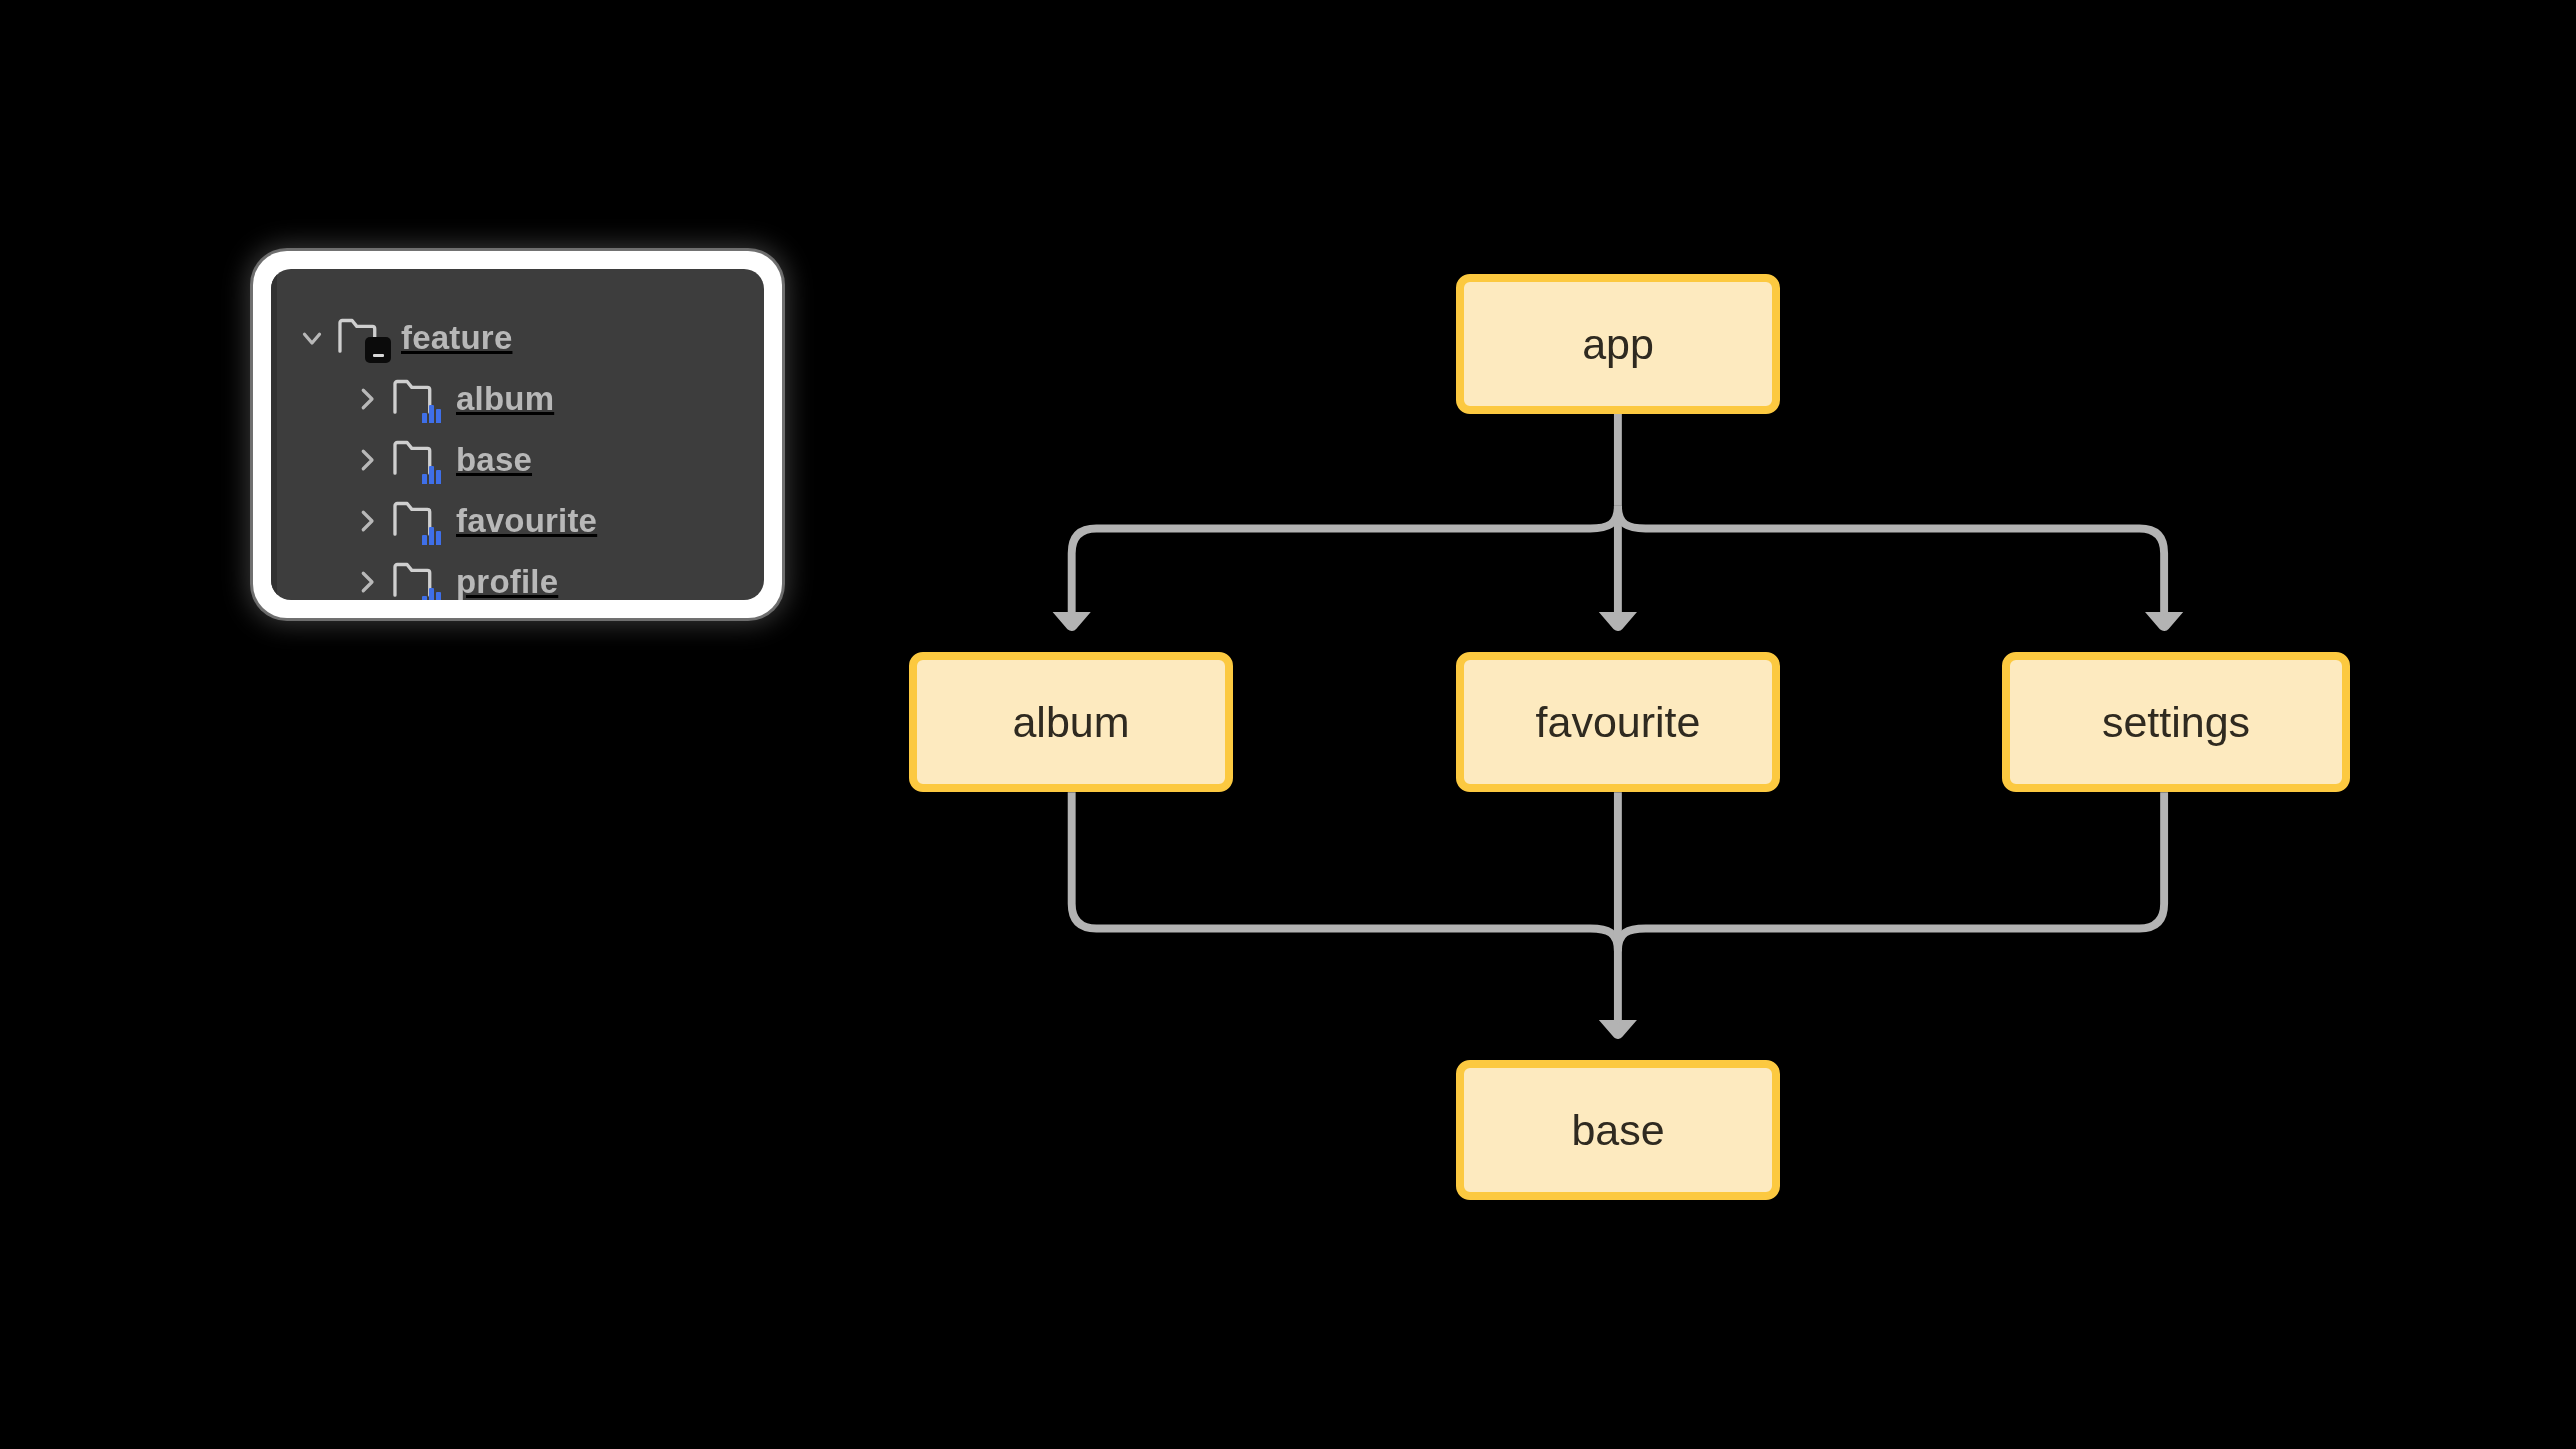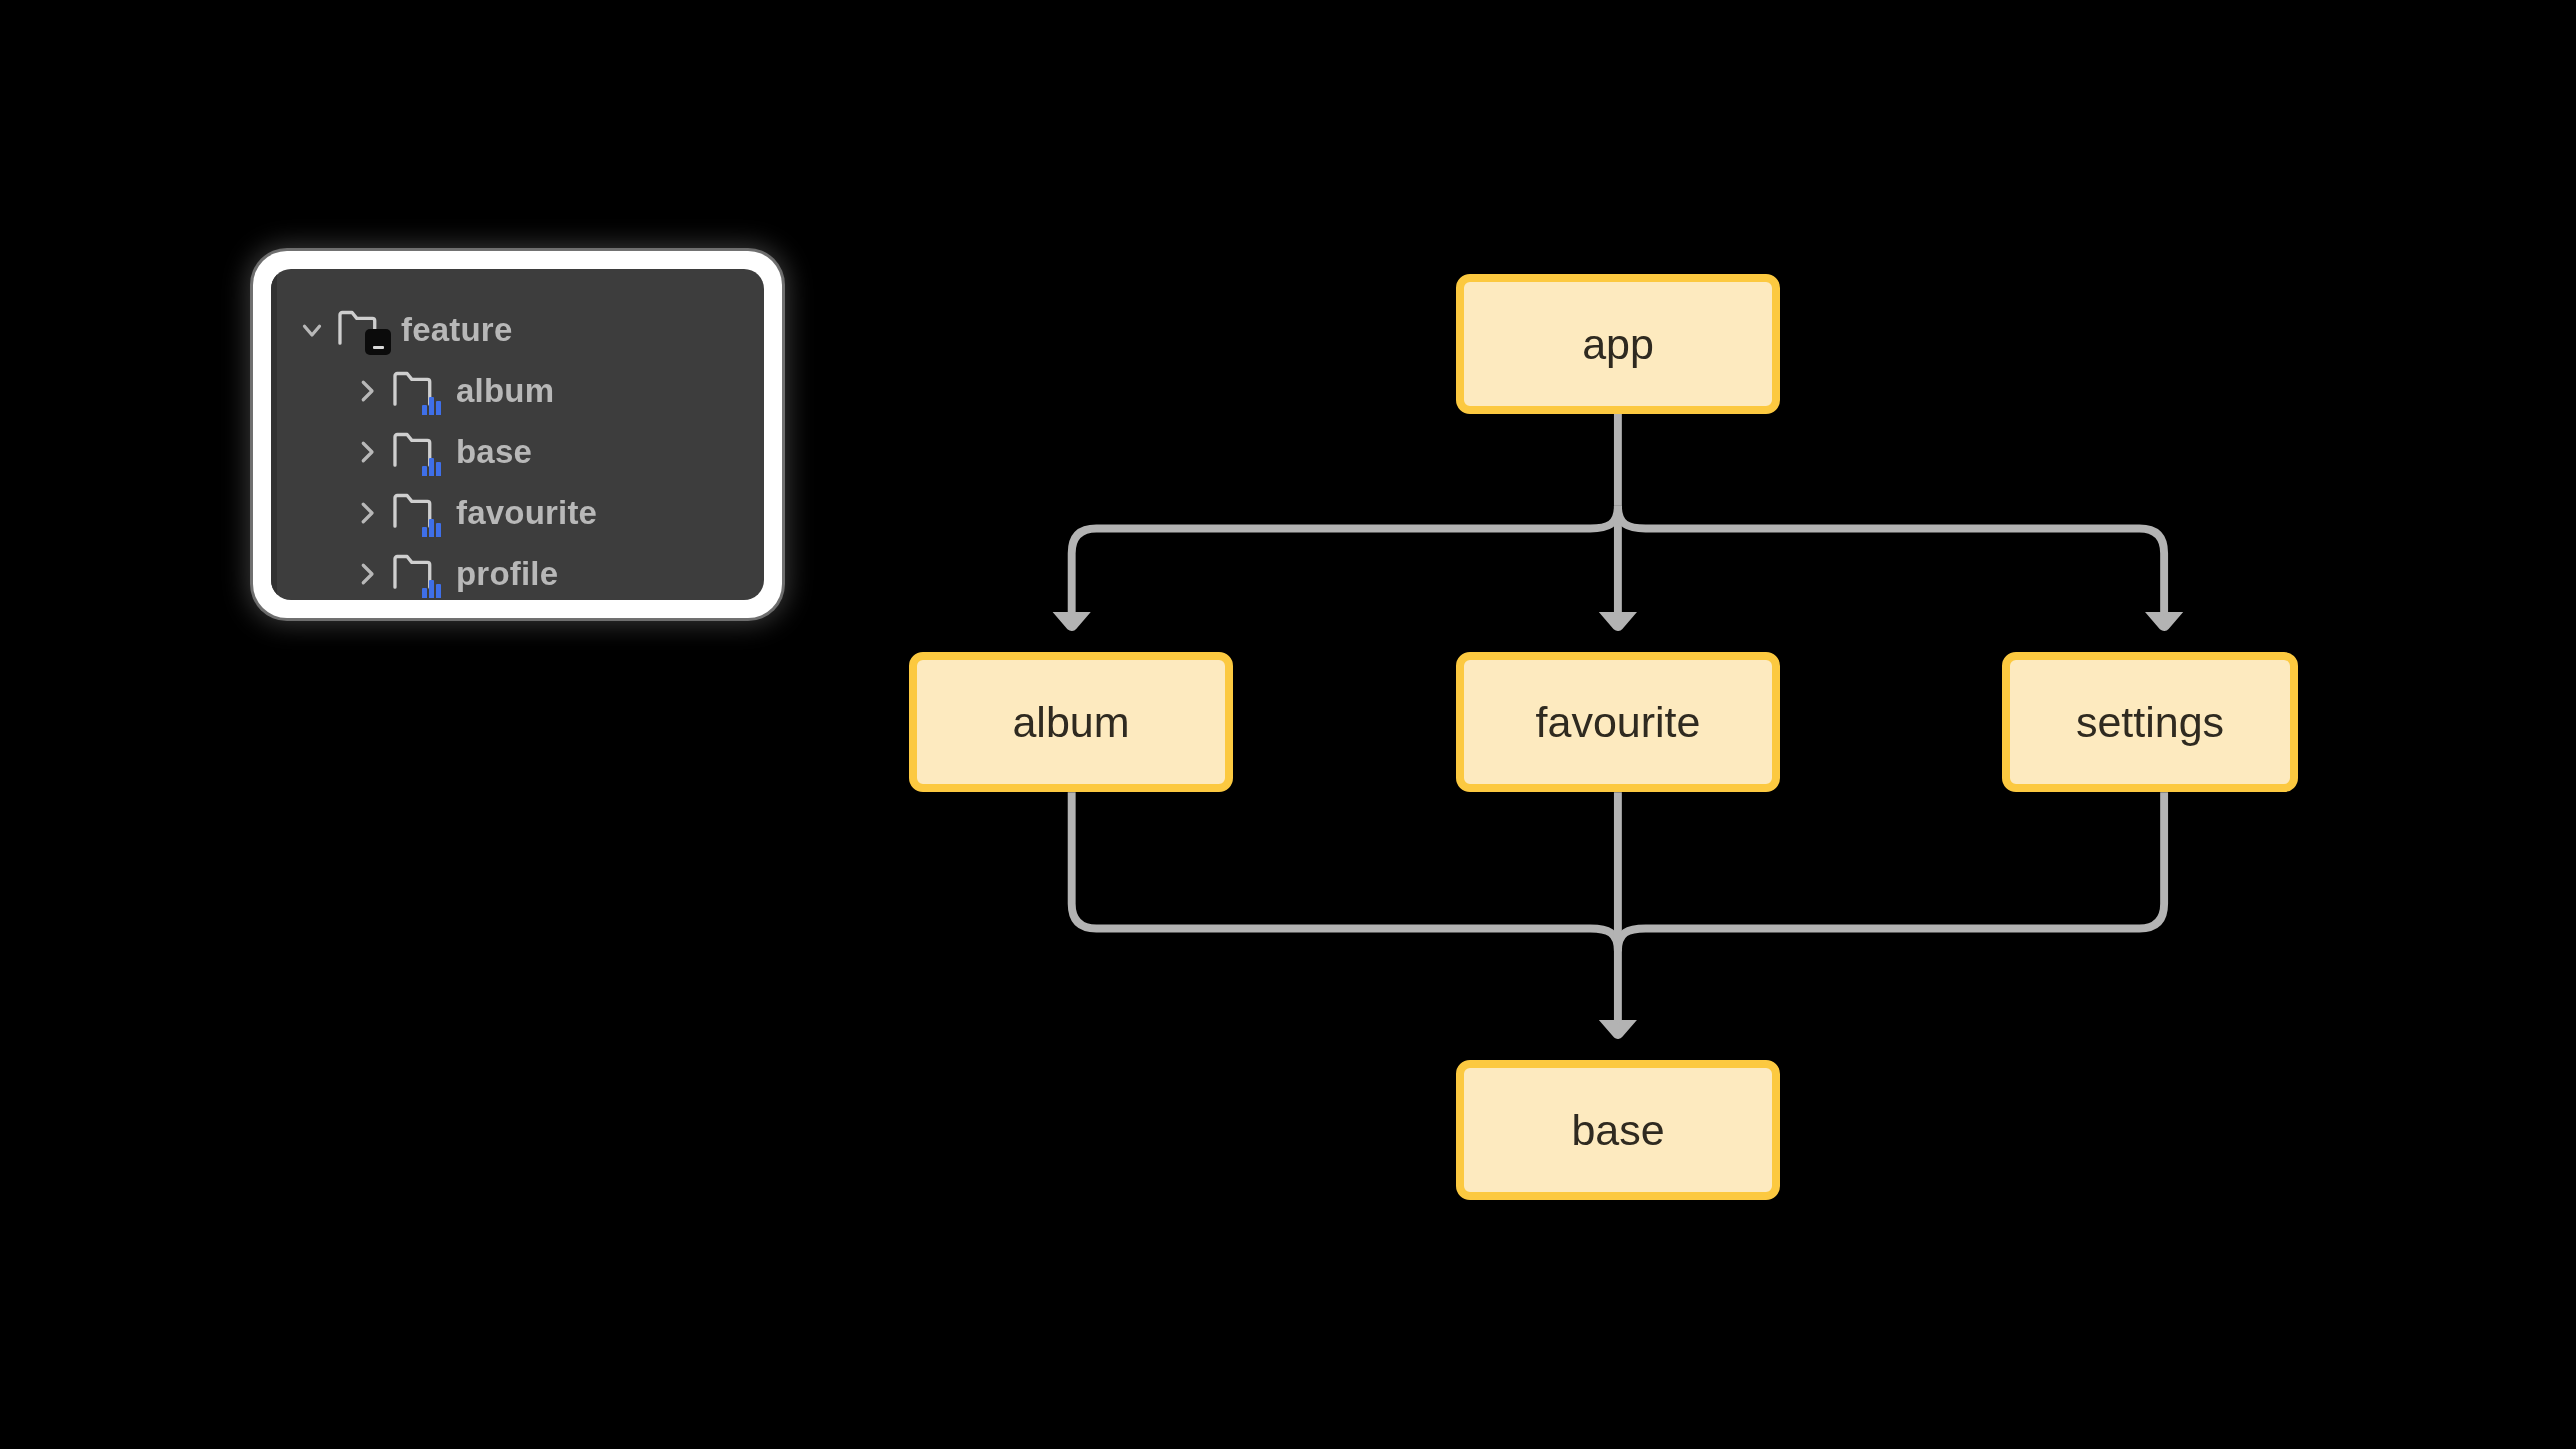--- a/index.html
+++ b/index.html
@@ -37,21 +37,22 @@
   }
 
   #tree-inner {
     position: relative;
     width: 100%;
     height: 100%;
     box-sizing: border-box;
     background: #3d3d3d;
     border-radius: 20px;
     overflow: hidden;
-    padding-top: 30px;
+    padding-top: 38px;
+    text-decoration: underline;
   }
 
   #indent-guide {
     position: absolute;
     left: 0px;
     top: 0;
     width: 6px;
     height: 100%;
     background: #323232;
   }
@@ -201,21 +202,21 @@
   </div>
 
   <div class="node" style="left:909px; top:652px; width:324px; height:140px;">
     <span class="node-label">album</span>
   </div>
 
   <div class="node" style="left:1456px; top:652px; width:324px; height:140px;">
     <span class="node-label">favourite</span>
   </div>
 
-  <div class="node" style="left:2002px; top:652px; width:296px; height:140px;">
+  <div class="node" style="left:2002px; top:652px; width:348px; height:140px;">
     <span class="node-label">settings</span>
   </div>
 
   <div class="node" style="left:1456px; top:1060px; width:324px; height:140px;">
     <span class="node-label">base</span>
   </div>
 
   <div id="tree-panel">
     <div id="tree-inner">
       <div id="indent-guide"></div>

